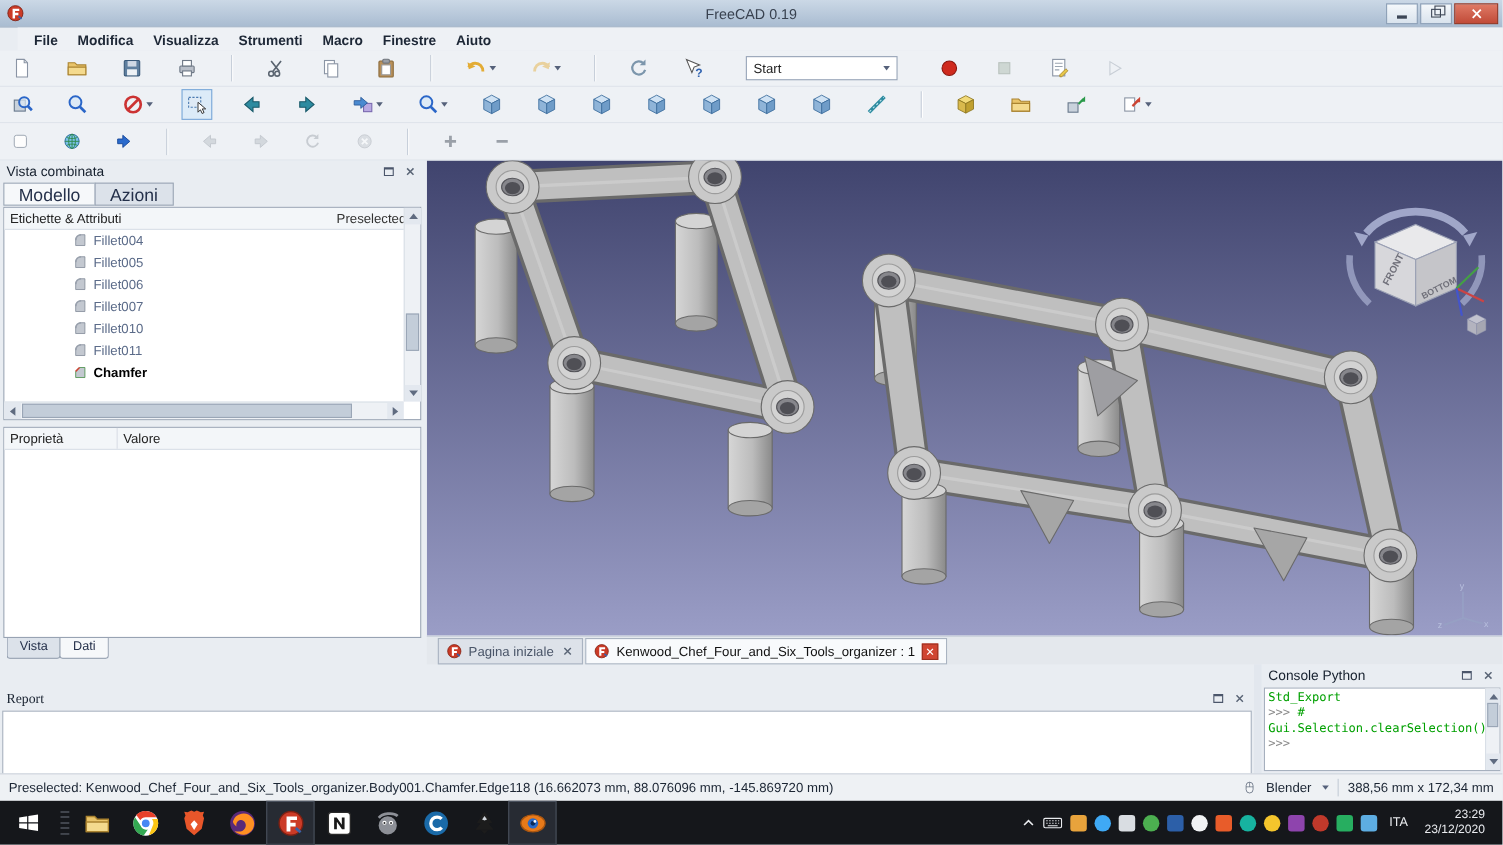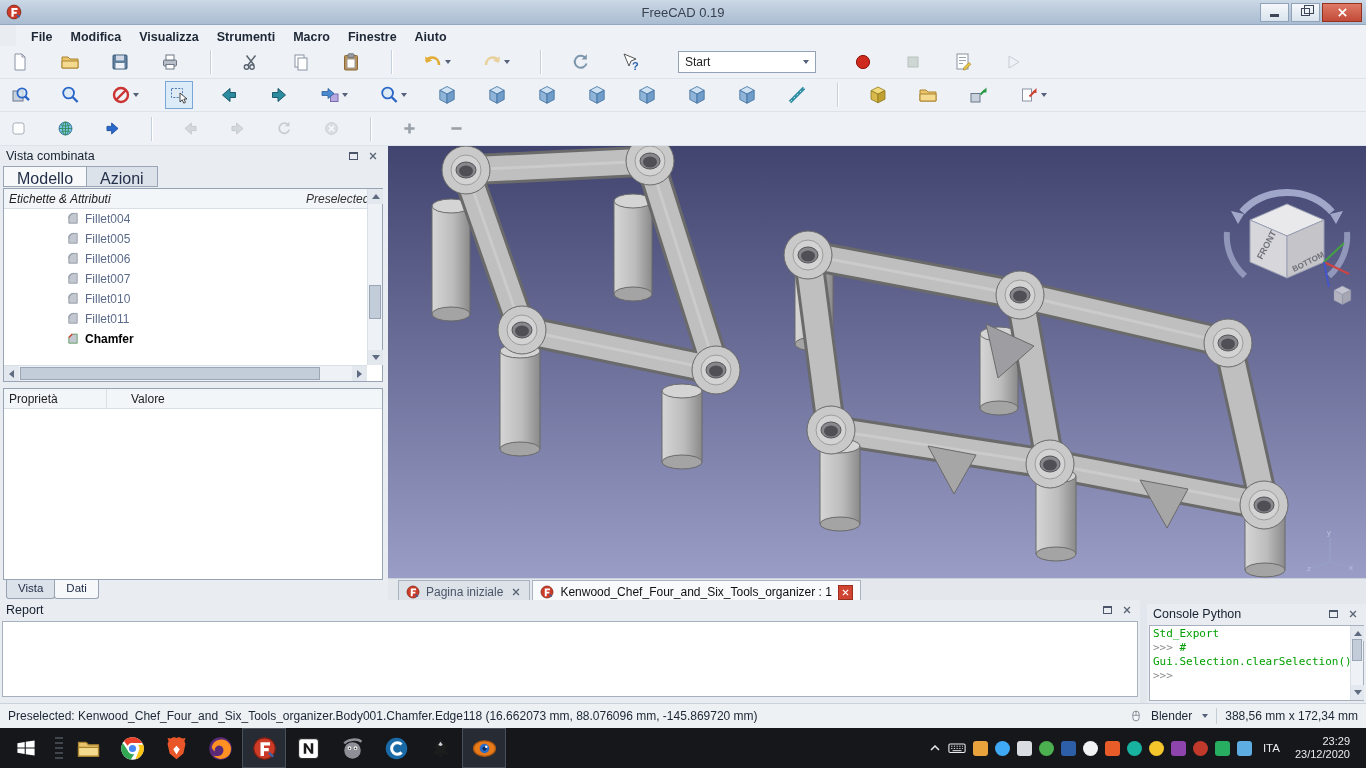--- a/index.html
+++ b/index.html
@@ -42,63 +42,63 @@
 
 #cview{position:absolute;left:0;top:146px;width:386px;height:458px;background:#e9edf2;}
 .panel-header{height:20px;display:flex;align-items:center;padding:0 6px;font-size:12.5px;color:#16202e;}
 .ph-btns{margin-left:auto;display:flex;gap:6px;align-items:center;}
 .phbtn{width:14px;height:14px;display:flex;align-items:center;justify-content:center;background:none;border:none;padding:0;}
 .float-glyph{width:9px;height:8px;border:1px solid #4b566b;border-top-width:2px;}
 .cv-tabs{position:absolute;top:20px;left:3px;display:flex;}
 .cv-tab{height:21px;padding:3px 13px 0;border:1px solid #9aa5b5;background:#dce2ea;font-size:16px;color:#24304a;margin-right:-1px;}
 .cv-tab.active{background:#f6f8fa;}
 .treeframe{position:absolute;top:42px;left:3px;width:380px;height:194px;background:#fff;border:1px solid #98a3b3;}
-.tree-colhead{position:relative;height:20px;background:#f3f6f9;border-bottom:1px solid #d9dfe7;font-size:12px;color:#222;font-style:italic;}
+.tree-colhead{position:relative;height:20px;background:#f3f6f9;border-bottom:1px solid #d9dfe7;font-size:12px;color:#222;}
 .tree-colhead .c1{position:absolute;left:5px;top:3px;}
 .tree-colhead .c2{position:absolute;left:302px;top:3px;color:#333;}
 .tree-items{position:absolute;top:20px;left:0;right:15px;bottom:16px;overflow:hidden;}
 .tree-row{height:20px;display:flex;align-items:center;padding-left:62px;gap:5px;}
 .tree-row svg{width:14px;height:14px;flex:0 0 14px;}
 .tree-label{color:#5b6b89;font-size:12px;}
 .tree-row.sel .tree-label{color:#000;font-weight:bold;}
 .vscroll{position:absolute;top:0;right:0;width:15px;bottom:16px;background:#eef1f5;border-left:1px solid #d9dfe7;}
 .vscroll .thumb{position:absolute;left:1px;right:1px;top:96px;height:34px;background:#c3cdd9;border:1px solid #9aa6b6;}
 .sbtn{position:absolute;left:0;width:15px;height:15px;background:#e3e8ef;display:flex;align-items:center;justify-content:center;border:none;padding:0;}
 .tri-up{width:0;height:0;border-left:4px solid transparent;border-right:4px solid transparent;border-bottom:5px solid #5f6b80;}
 .tri-dn{width:0;height:0;border-left:4px solid transparent;border-right:4px solid transparent;border-top:5px solid #5f6b80;}
 .tri-lf{width:0;height:0;border-top:4px solid transparent;border-bottom:4px solid transparent;border-right:5px solid #5f6b80;}
 .tri-rt{width:0;height:0;border-top:4px solid transparent;border-bottom:4px solid transparent;border-left:5px solid #5f6b80;}
 .hscroll{position:absolute;left:0;bottom:0;right:15px;height:16px;background:#eef1f5;border-top:1px solid #d9dfe7;}
 .hscroll .thumb{position:absolute;top:1px;bottom:1px;left:16px;width:300px;background:#c3cdd9;border:1px solid #9aa6b6;}
 .hbtn{position:absolute;top:0;width:15px;height:15px;background:#e3e8ef;display:flex;align-items:center;justify-content:center;border:none;padding:0;}
 .propframe{position:absolute;top:242px;left:3px;width:380px;height:192px;background:#fff;border:1px solid #98a3b3;}
 .prop-head{position:relative;height:20px;background:#f3f6f9;border-bottom:1px solid #d9dfe7;}
 .prop-head .p1{position:absolute;left:5px;top:3px;text-align:center;}
-.prop-head .p2{position:absolute;left:108px;top:3px;margin-left:19px;}
+.prop-head .p2{position:absolute;left:108px;top:3px;}
 .prop-head .div{position:absolute;left:102px;top:0;bottom:0;width:1px;background:#d9dfe7;}
 .bottom-tabs{position:absolute;left:6px;top:434px;display:flex;}
 .btab{height:19px;padding:2px 11px 0;border:1px solid #98a3b3;border-top:none;background:#dce2ea;font-size:11.5px;border-radius:0 0 3px 3px;margin-right:-1px;color:#24304a;}
 .btab.active{background:#f6f8fa;}
 
 
 #viewport{position:absolute;left:388px;top:146px;width:978px;height:432px;}
 #scene{position:absolute;left:0;top:0;width:978px;height:432px;}
 #navcube{position:absolute;right:4px;top:2px;width:150px;height:160px;}
 #axiscross{position:absolute;right:12px;bottom:6px;width:48px;height:46px;}
 
 
 #doctabs{position:absolute;left:388px;top:578px;width:978px;height:26px;background:#e4e8ed;border-top:1px solid #cad2db;display:flex;align-items:flex-end;padding-left:10px;}
 .dtab{height:24px;display:flex;align-items:center;gap:6px;padding:0 7px;border:1px solid #a9b3c1;background:#dde2e9;font-size:12px;color:#4a5568;margin-right:2px;}
 .dtab.active{background:#f8fafc;color:#111;}
 .dtab svg.fc{width:14px;height:14px;}
 .dtab-close{width:13px;height:13px;display:flex;align-items:center;justify-content:center;background:none;border:none;padding:0;}
 .dtab-close.red{width:15px;height:15px;background:#d04532;border:1px solid #9c3020;}
 
 
-#report{position:absolute;left:0;top:600px;width:1140px;height:99px;background:#e9edf2;}
+#report{position:absolute;left:0;top:625px;width:1140px;height:99px;background:#e9edf2;font-family:Liberation Serif, serif;}
 #report .content{position:absolute;top:21px;left:2px;right:2px;bottom:2px;background:#fff;border:1px solid #a6b0be;}
 #consolep{position:absolute;left:1147px;top:604px;width:219px;height:99px;background:#e9edf2;}
 #consolep .content{position:absolute;top:21px;left:2px;right:2px;bottom:2px;background:#fff;border:1px solid #a6b0be;font-family:"DejaVu Sans Mono",monospace;font-size:11px;padding:1px 3px;overflow:hidden;}
 .pc-line{line-height:14px;white-space:pre;}
 .prompt{color:#8c8c8c;}
 .code{color:#00a000;text-align:center;}
 .cscroll{position:absolute;top:22px;right:3px;bottom:3px;width:13px;background:#eef1f5;border-left:1px solid #d9dfe7;}
 .cscroll .thumb{position:absolute;left:1px;right:1px;top:13px;height:22px;background:#c3cdd9;border:1px solid #9aa6b6;}
 #splitv{position:absolute;left:1140px;top:604px;width:7px;height:99px;background:#e2e7ee;}
 

